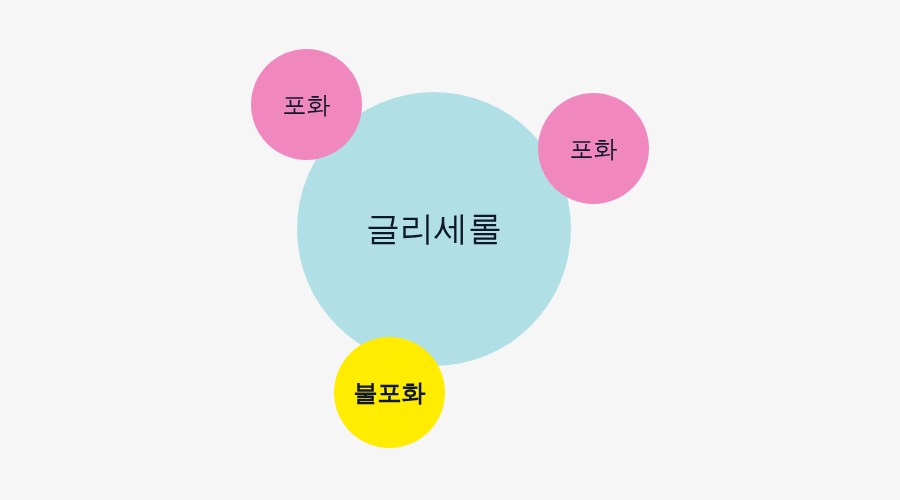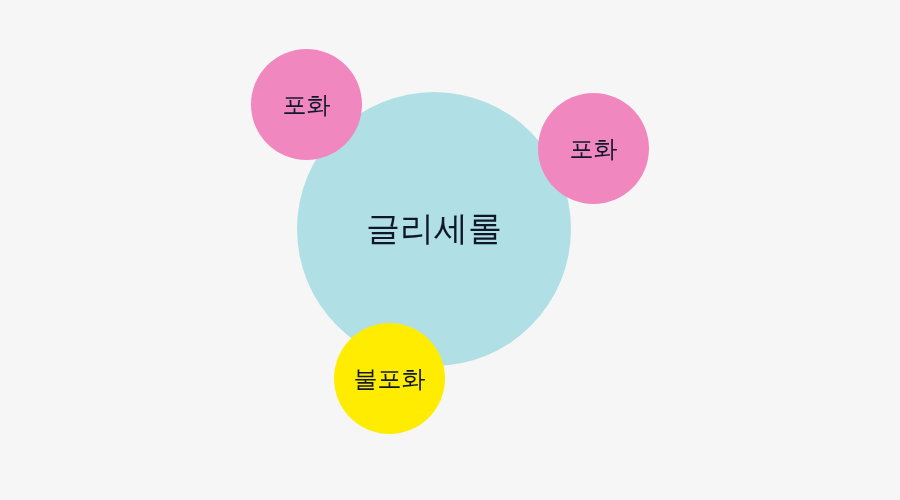--- a/index.html
+++ b/index.html
@@ -24,21 +24,21 @@
       z-index: 1;
       align-items: center;
     }
     .small {
       width: 111px; height: 111px;
       font-size: 24px;
       z-index: 2;
     }
     .tl { left: 251px; top: 49px; }
     .rt { left: 538px; top: 93px; }
-    .bt { left: 334px; top: 323px; }
+    .bt { left: 334px; top: 337px; font-weight: bold; }
   </style>
 </head>
 <body>
 
 <div class="circle main" style="background:#b0e0e5;">
   <span>글리세롤</span>
 </div>
 
 <div class="circle small tl" style="background:#f088bf;">
   <span>포화</span>

